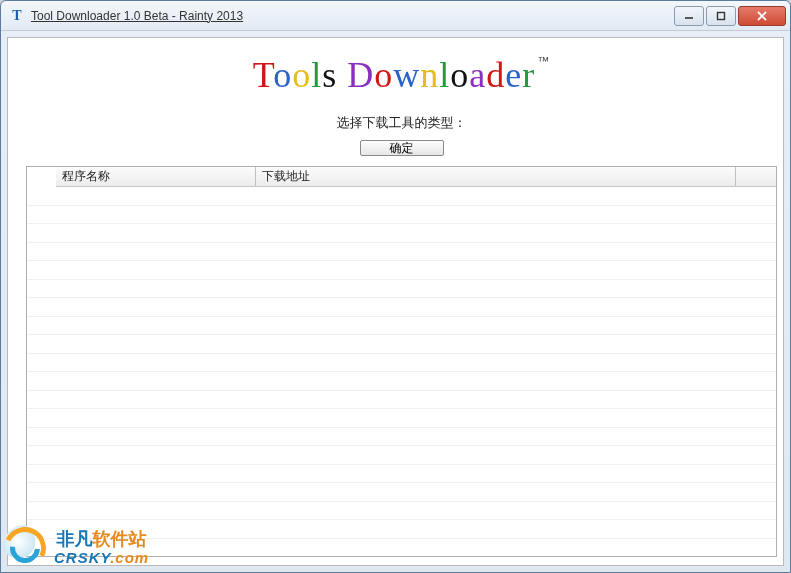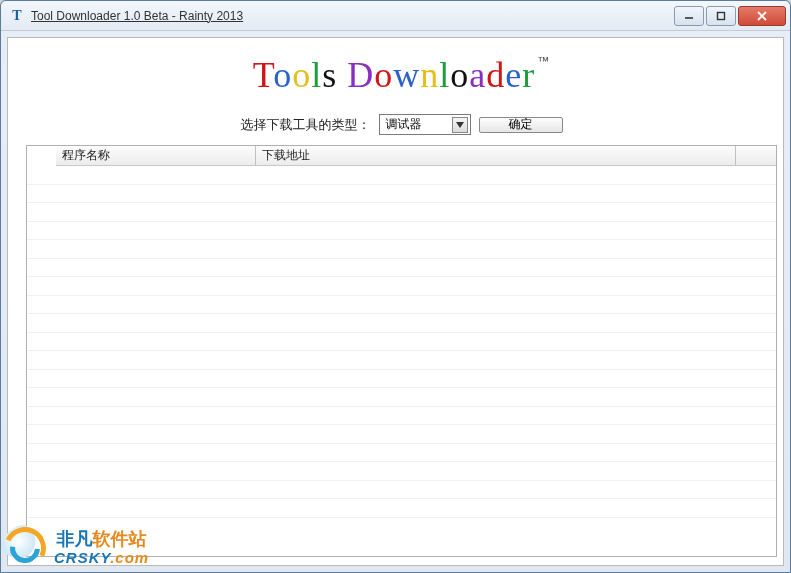--- a/index.html
+++ b/index.html
@@ -74,23 +74,23 @@
   font-family: Georgia, "Times New Roman", serif;
   font-size: 36px;
   letter-spacing: 1px;
 }
 .logo-area .tm { font-size: 12px; vertical-align: top; color: #444; margin-left: 2px; font-family: Arial, sans-serif;}
 .logo-area span.l { display: inline; }
 
 .controls {
   display: flex;
   align-items: center;
-  justify-content: center;
   gap: 8px;
   padding-bottom: 10px;
+  flex-direction: column;
 }
 .controls-label { font-size: 13px; color: #222; }
 .type-select {
   width: 92px; height: 21px;
   border: 1px solid #7a7a7a;
   background: #fff;
   display: flex; align-items: center; justify-content: space-between;
   padding: 0 2px 0 6px;
   font-size: 12px;
 }
@@ -205,28 +205,20 @@
       </div>
     </div>
   </div>
 
   <div class="client">
 
     <div class="logo-area" id="logo"><span class="l" style="color: rgb(208, 23, 23);">T</span><span class="l" style="color: rgb(42, 98, 201);">o</span><span class="l" style="color: rgb(230, 189, 25);">o</span><span class="l" style="color: rgb(31, 156, 61);">l</span><span class="l" style="color: rgb(17, 17, 17);">s</span><span class="l" style="color: rgb(0, 0, 0);"> </span><span class="l" style="color: rgb(138, 47, 194);">D</span><span class="l" style="color: rgb(208, 23, 23);">o</span><span class="l" style="color: rgb(42, 98, 201);">w</span><span class="l" style="color: rgb(230, 189, 25);">n</span><span class="l" style="color: rgb(31, 156, 61);">l</span><span class="l" style="color: rgb(17, 17, 17);">o</span><span class="l" style="color: rgb(138, 47, 194);">a</span><span class="l" style="color: rgb(208, 23, 23);">d</span><span class="l" style="color: rgb(42, 98, 201);">e</span><span class="l" style="color: rgb(31, 156, 61);">r</span><span class="tm">™</span></div>
 
     <div class="controls">
       <span class="controls-label">选择下载工具的类型：</span>
-      <div class="type-select">
-        <span>调试器</span>
-        <span class="arrow">
-          <svg width="8" height="6" viewBox="0 0 8 6">
-              <polygon points="0,0 8,0 4,6" fill="#333"></polygon>
-            </svg>
-        </span>
-      </div>
       <div class="ok-btn">
         <span>确定</span>
       </div>
     </div>
 
     <div class="table-wrap">
       <div class="thead">
         <div class="th c1">
             <span>程序名称</span>
           </div>

